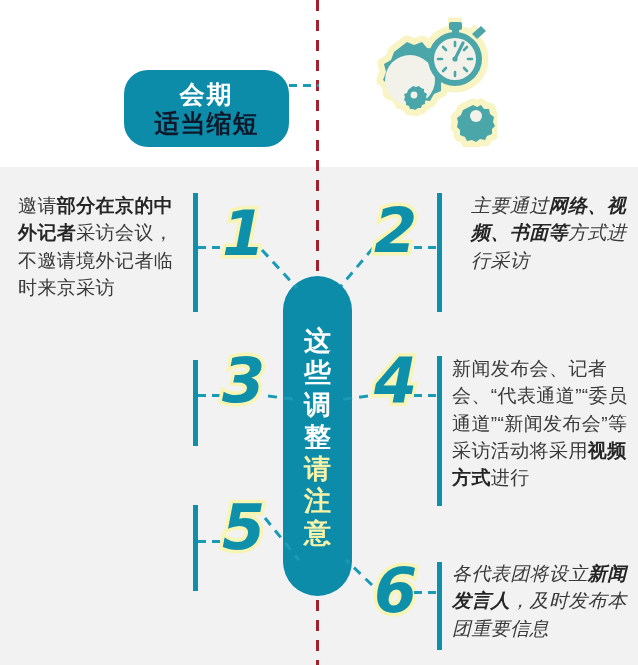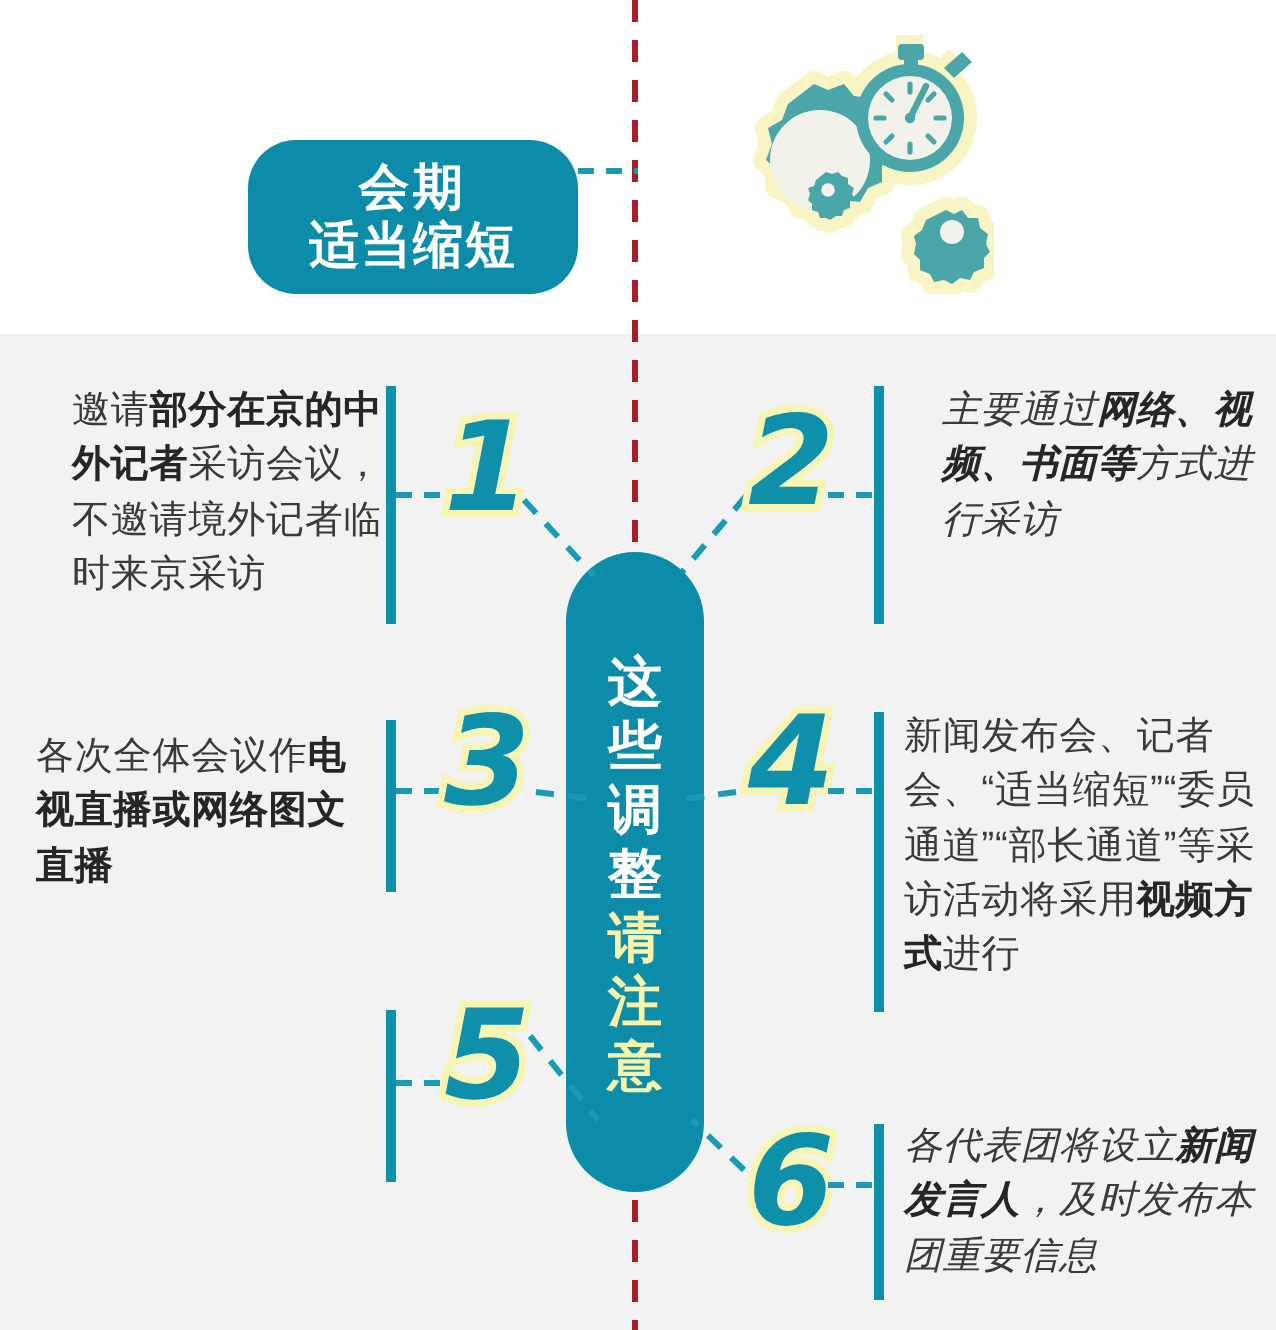--- a/index.html
+++ b/index.html
@@ -24,21 +24,21 @@
 
   
   .badge{
     position:absolute;left:124px;top:38px;width:165px;height:77px;
     background:#0c8ca8;border-radius:24px;
     display:flex;flex-direction:column;align-items:center;justify-content:center;
     line-height:1.04;
     margin-top:32px;
   }
   .badge .l1{color:#ffffff;font-size:25px;font-weight:bold;letter-spacing:2px;}
-  .badge .l2{color:#ffffff;font-size:25px;font-weight:bold;letter-spacing:1px;margin-top:3px;}
+  .badge .l2{color:#0f172a;font-size:25px;font-weight:bold;letter-spacing:1px;margin-top:3px;}
 
   .badge-connector{
     position:absolute;left:289px;top:84px;width:30px;height:3px;
     background:repeating-linear-gradient(to right,#1a9bb5 0px,#1a9bb5 8px,transparent 8px,transparent 14px);
   }
 
   
   .hero-icon{position:absolute;left:352px;top:12px;width:145px;height:135px;}
   .hero-icon svg{display:block;width:145px;height:135px;}
 
@@ -160,46 +160,43 @@
         <line x1="262" y1="250" x2="297" y2="288"></line>
         <line x1="373" y1="248" x2="341" y2="286"></line>
         <line x1="268" y1="396" x2="300" y2="400"></line>
         <line x1="368" y1="396" x2="338" y2="400"></line>
         <line x1="265" y1="518" x2="299" y2="560"></line>
         <line x1="372" y1="585" x2="346" y2="560"></line>
       </g>
     </svg>
   </div>
 
-  <div class="txt left" style="left:36px;top:192px;width:170px;">
+  <div class="txt left" style="left:18px;top:192px;width:170px;">
     <span>邀请</span><b>部分在京的中外记者</b><span>采访会议，不邀请境外记者临时来京采访</span>
   </div>
   <div class="rule" style="left:193px;top:193px;height:119px;"></div>
   <div class="dash-h" style="left:198px;top:246px;width:24px;"></div>
   <div class="num" style="left:222px;top:203px;font-size:62px;">1</div>
 
   <div class="num" style="left:374px;top:200px;font-size:62px;">2</div>
   <div class="dash-h" style="left:414px;top:246px;width:24px;"></div>
   <div class="rule" style="left:437px;top:193px;height:119px;"></div>
   <div class="txt right" style="left:471px;top:192px;width:172px;font-style:italic;">
     <span>主要通过</span><b>网络、视频、书面等</b><span>方式进行采访</span>
   </div>
 
-  <div class="txt left" style="left:18px;top:365px;width:170px;">
-    <span>各次全体会议作</span><b>电视直播或网络图文直播</b>
-  </div>
   <div class="rule" style="left:193px;top:360px;height:86px;"></div>
   <div class="dash-h" style="left:198px;top:394px;width:24px;"></div>
   <div class="num" style="left:222px;top:350px;font-size:62px;">3</div>
 
   <div class="num" style="left:374px;top:350px;font-size:62px;">4</div>
   <div class="dash-h" style="left:414px;top:394px;width:24px;"></div>
   <div class="rule" style="left:437px;top:356px;height:150px;"></div>
   <div class="txt right" style="left:452px;top:355px;width:176px;">
-    <span>新闻发布会、记者会、“适当缩短”“委员通道”“部长通道”等采访活动将采用</span><b>视频方式</b><span>进行</span>
+    <span>新闻发布会、记者会、“代表通道”“委员通道”“新闻发布会”等采访活动将采用</span><b>视频方式</b><span>进行</span>
   </div>
 
   <div class="rule" style="left:193px;top:505px;height:86px;"></div>
   <div class="dash-h" style="left:198px;top:540px;width:24px;"></div>
   <div class="num" style="left:222px;top:497px;font-size:62px;">5</div>
 
   <div class="num" style="left:374px;top:560px;font-size:62px;">6</div>
   <div class="dash-h" style="left:414px;top:591px;width:24px;"></div>
   <div class="rule" style="left:437px;top:562px;height:88px;"></div>
   <div class="txt right" style="left:452px;top:560px;width:178px;font-style:italic;">

